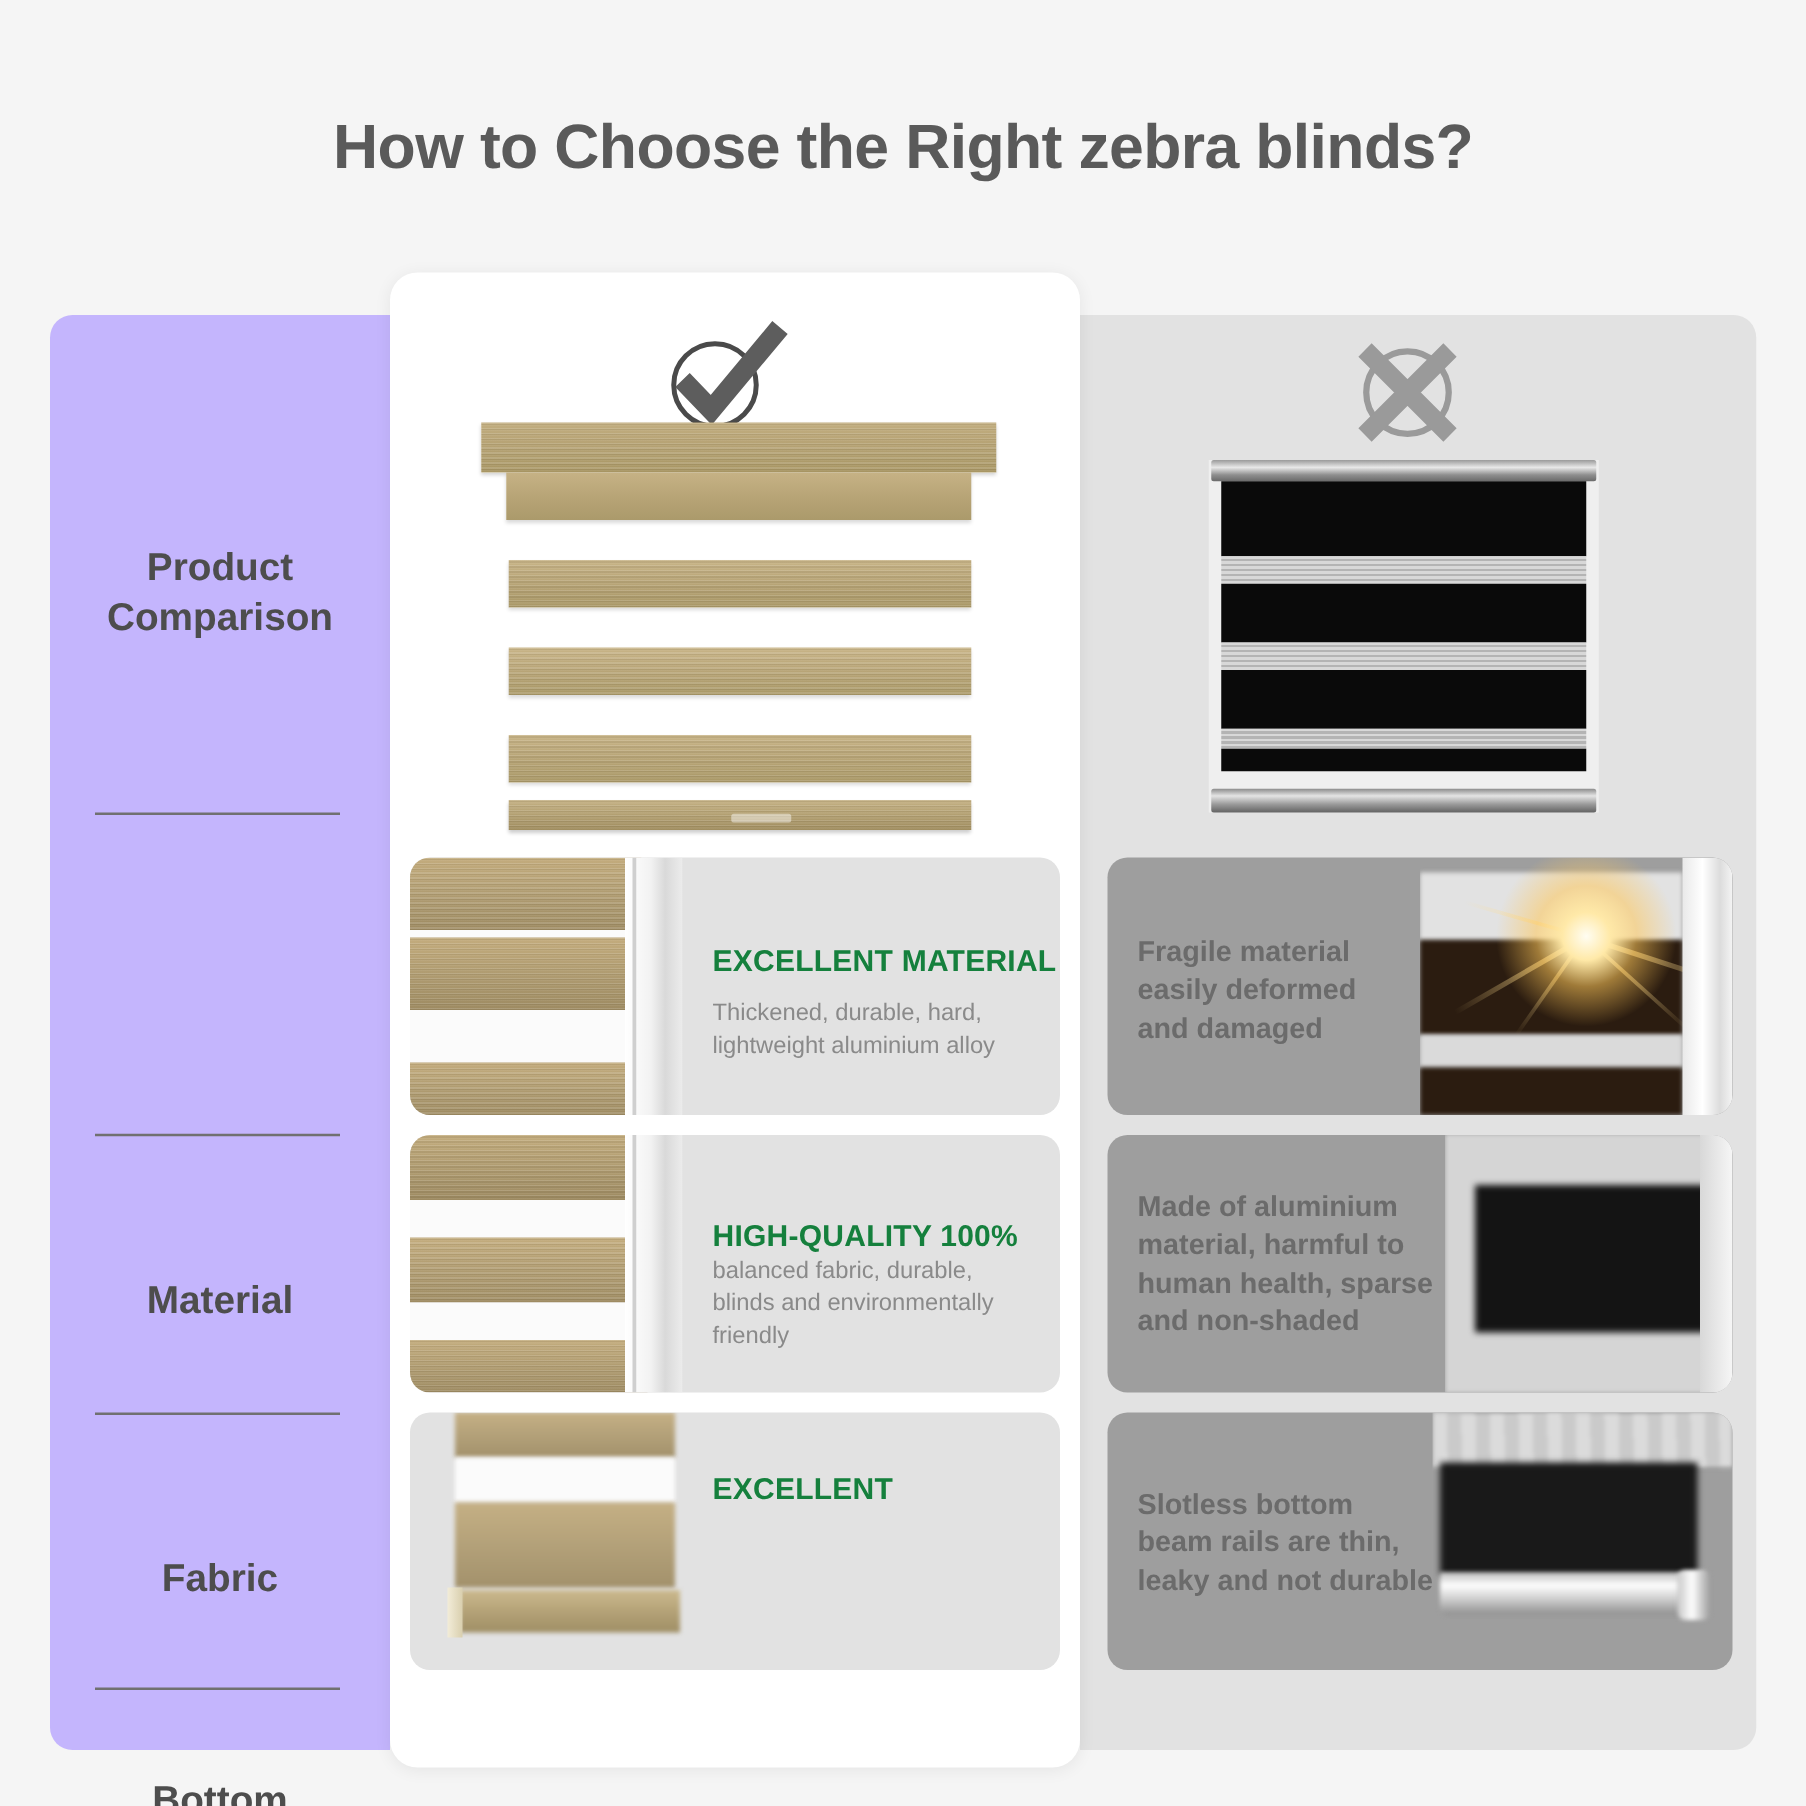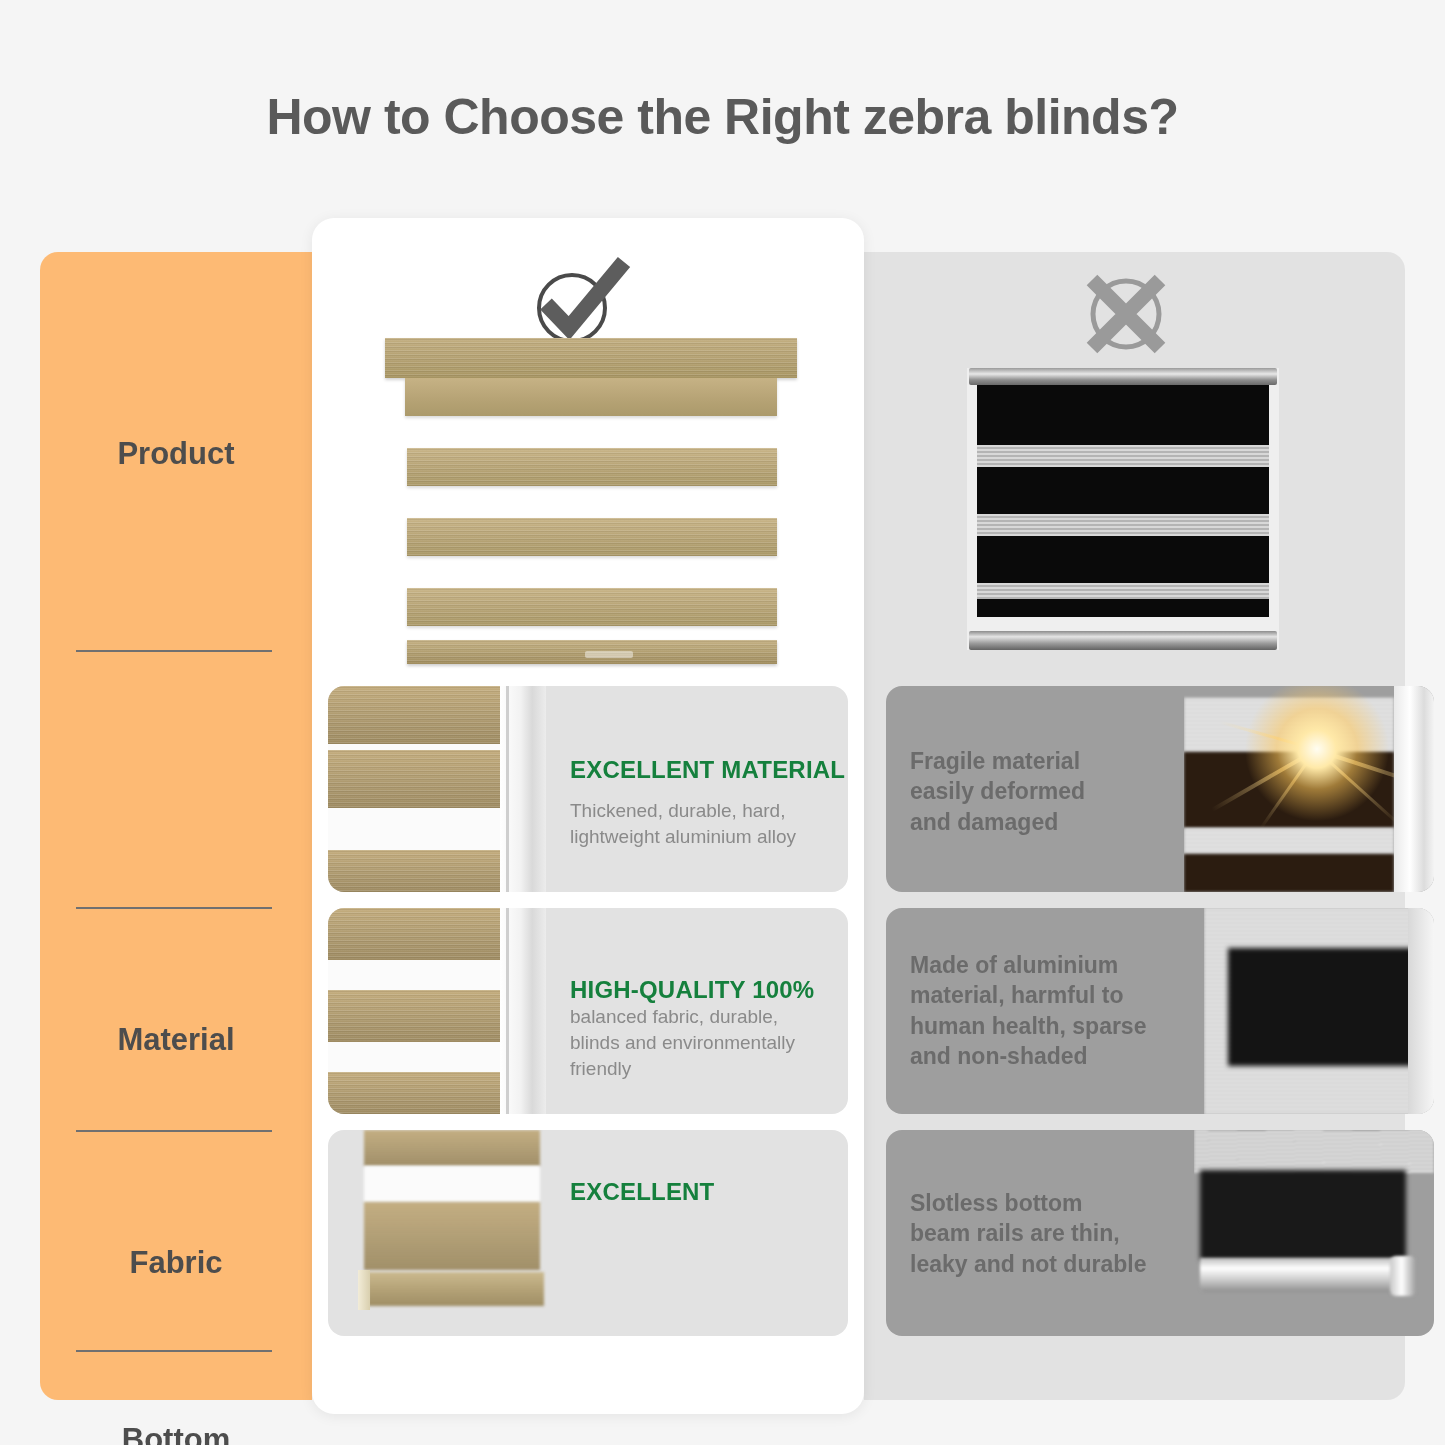--- a/index.html
+++ b/index.html
@@ -15,21 +15,21 @@
     position:absolute; left:0; top:88px; width:1445px;
     text-align:center;
     font-size:50px; font-weight:bold; color:#5a5a5a;
     letter-spacing:-0.5px;
   }
 
   
   .label-panel{
     position:absolute; left:40px; top:252px;
     width:272px; height:1148px;
-    background:#fdba74;
+    background:#c4b5fd;
     border-radius:18px 0 0 18px;
   }
   .label-cell{
     position:absolute; left:0; width:272px;
     text-align:center;
     font-size:31px; font-weight:bold; color:#4d4d4d;
     line-height:1.28;
   }
   .divider{
     position:absolute; left:36px; width:196px; height:2px;
@@ -118,21 +118,21 @@
     border-radius:2px;
   }
 
   
   .f-card{
     position:absolute;
     border-radius:16px;
     overflow:hidden;
   }
   .f-good{background:#e2e2e2;}
-  .f-bad{background:#9e9e9e;padding-left:48px;}
+  .f-bad{background:#9e9e9e;}
 
   .f-title{
     position:absolute;
     font-size:24px; font-weight:bold; color:#15803d;
     letter-spacing:.2px;
   }
   .f-sub{
     position:absolute;
     font-size:19px; color:#8a8a8a; line-height:1.38;
   }
@@ -205,20 +205,21 @@
 </style>
 </head>
 <body>
 
 <div class="title">How to Choose the Right zebra blinds?</div>
 
 <div class="label-panel">
 
   <div class="label-cell" style="top:182px;">
     <div>Product</div>
+    <div>Comparison</div>
   </div>
   <div class="divider" style="top:398px;"></div>
 
   <div class="label-cell" style="top:768px;">
     <div>Material</div>
   </div>
   <div class="divider" style="top:655px;"></div>
 
   <div class="label-cell" style="top:991px;">
     <div>Fabric</div>

